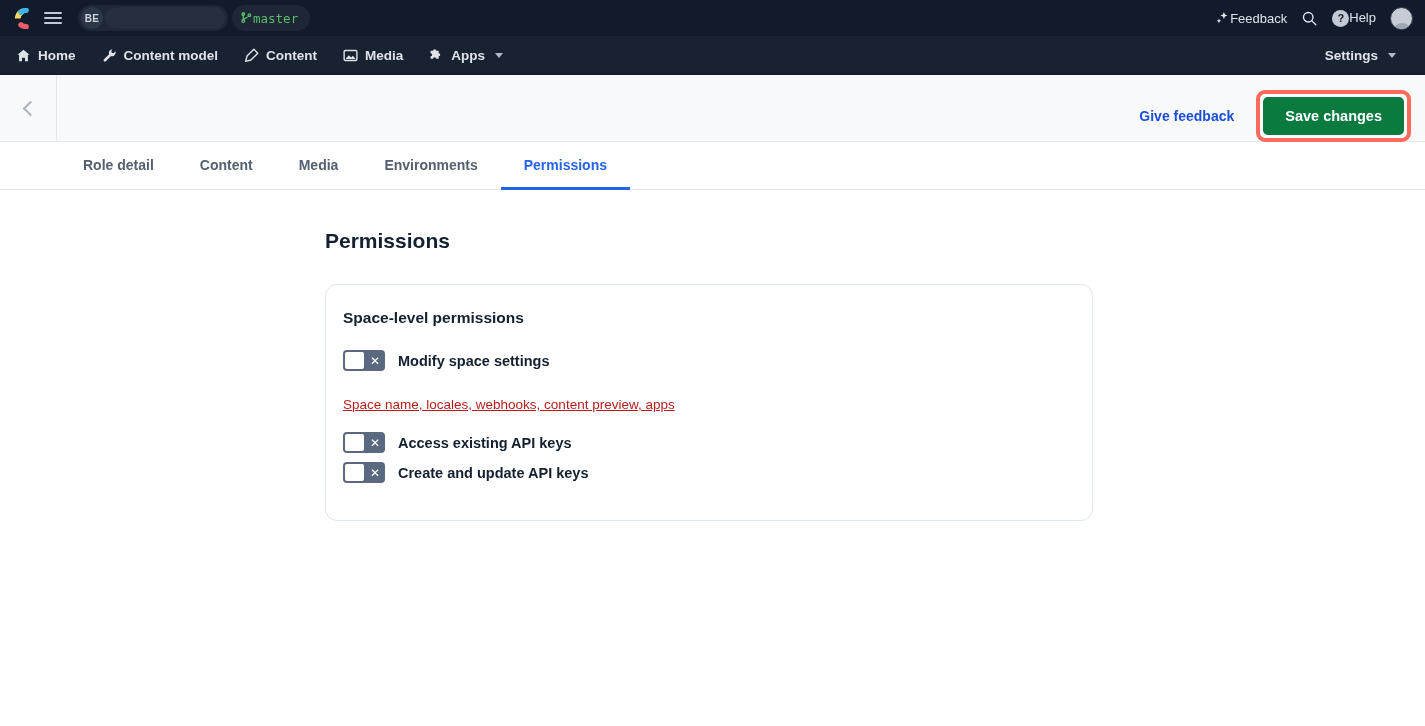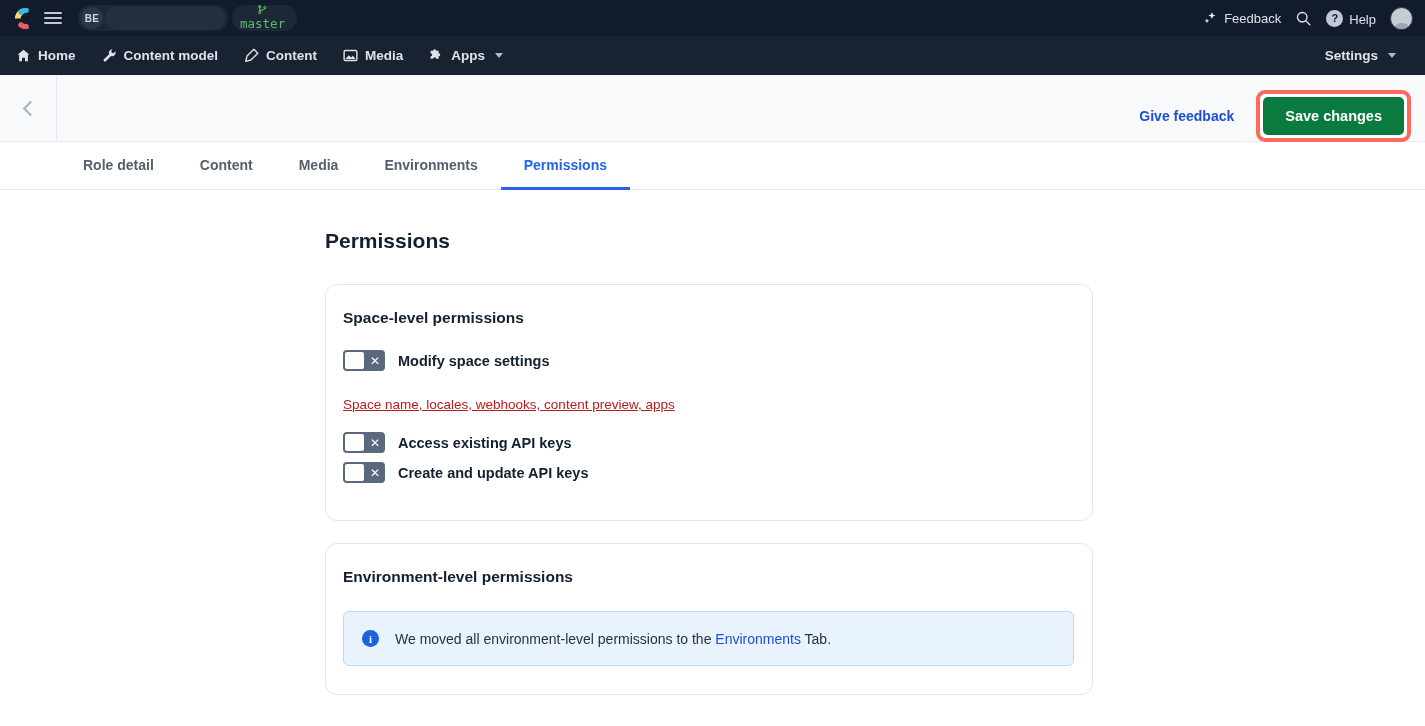--- a/index.html
+++ b/index.html
@@ -62,28 +62,27 @@
     display: flex; align-items: center; 
     height: 26px;
     padding: 0 12px 0 8px;
     border-radius: 13px;
     background: #1d2736;
     color: #5bbd6a;
     font-family: "DejaVu Sans Mono", monospace;
     font-size: 12.5px;
     cursor: pointer;
     margin-left: 4px;
-    flex-direction: column;
   }
   .topbar-right {
     position: absolute; right: 12px; top: 0; height: 36px;
     display: flex; align-items: center; gap: 14px;
   }
   .tb-item {
-    display: flex; align-items: flex-end; gap: 6px;
+    display: flex; align-items: flex-start; 
     color: #dfe3e9; font-size: 13px; cursor: pointer;
   }
   .help-circle {
     width: 17px; height: 17px; border-radius: 50%;
     background: #c3c9d4; color: #111b2b;
     font-size: 11px; font-weight: bold;
     display: flex; align-items: center; justify-content: center;
   }
   .avatar-top {
     width: 23px; height: 23px; border-radius: 50%;
@@ -407,21 +406,14 @@
 
       <div class="perm-row">
         <div class="toggle">
           <span class="knob"></span>
           <span class="xmark">✕</span>
         </div>
         <span class="perm-label">Create and update API keys</span>
       </div>
     </div>
 
-    <div class="card">
-      <div class="card-title">Environment-level permissions</div>
-      <div class="note">
-        <span class="info-icon">i</span>
-        <span class="note-text"><span>We moved all environment-level permissions to the </span><a>Environments</a><span> Tab.</span></span>
-      </div>
-    </div>
   </div>
 </div>
 
 </body></html>

